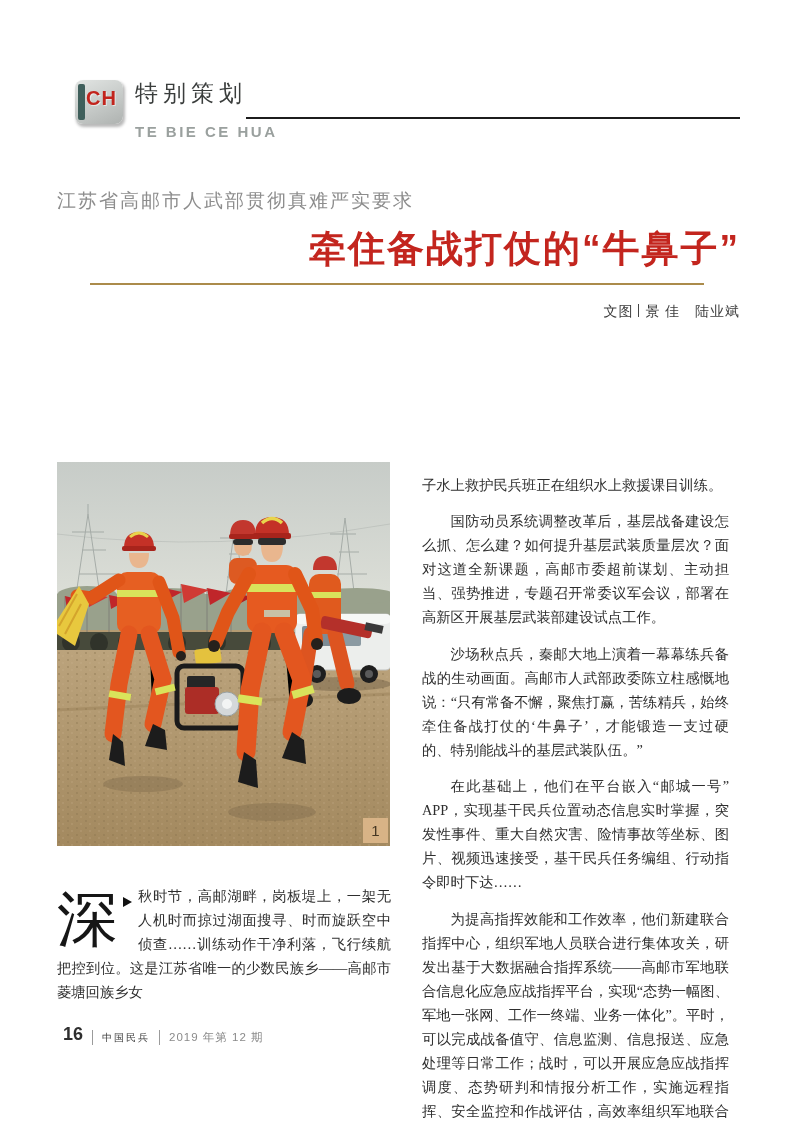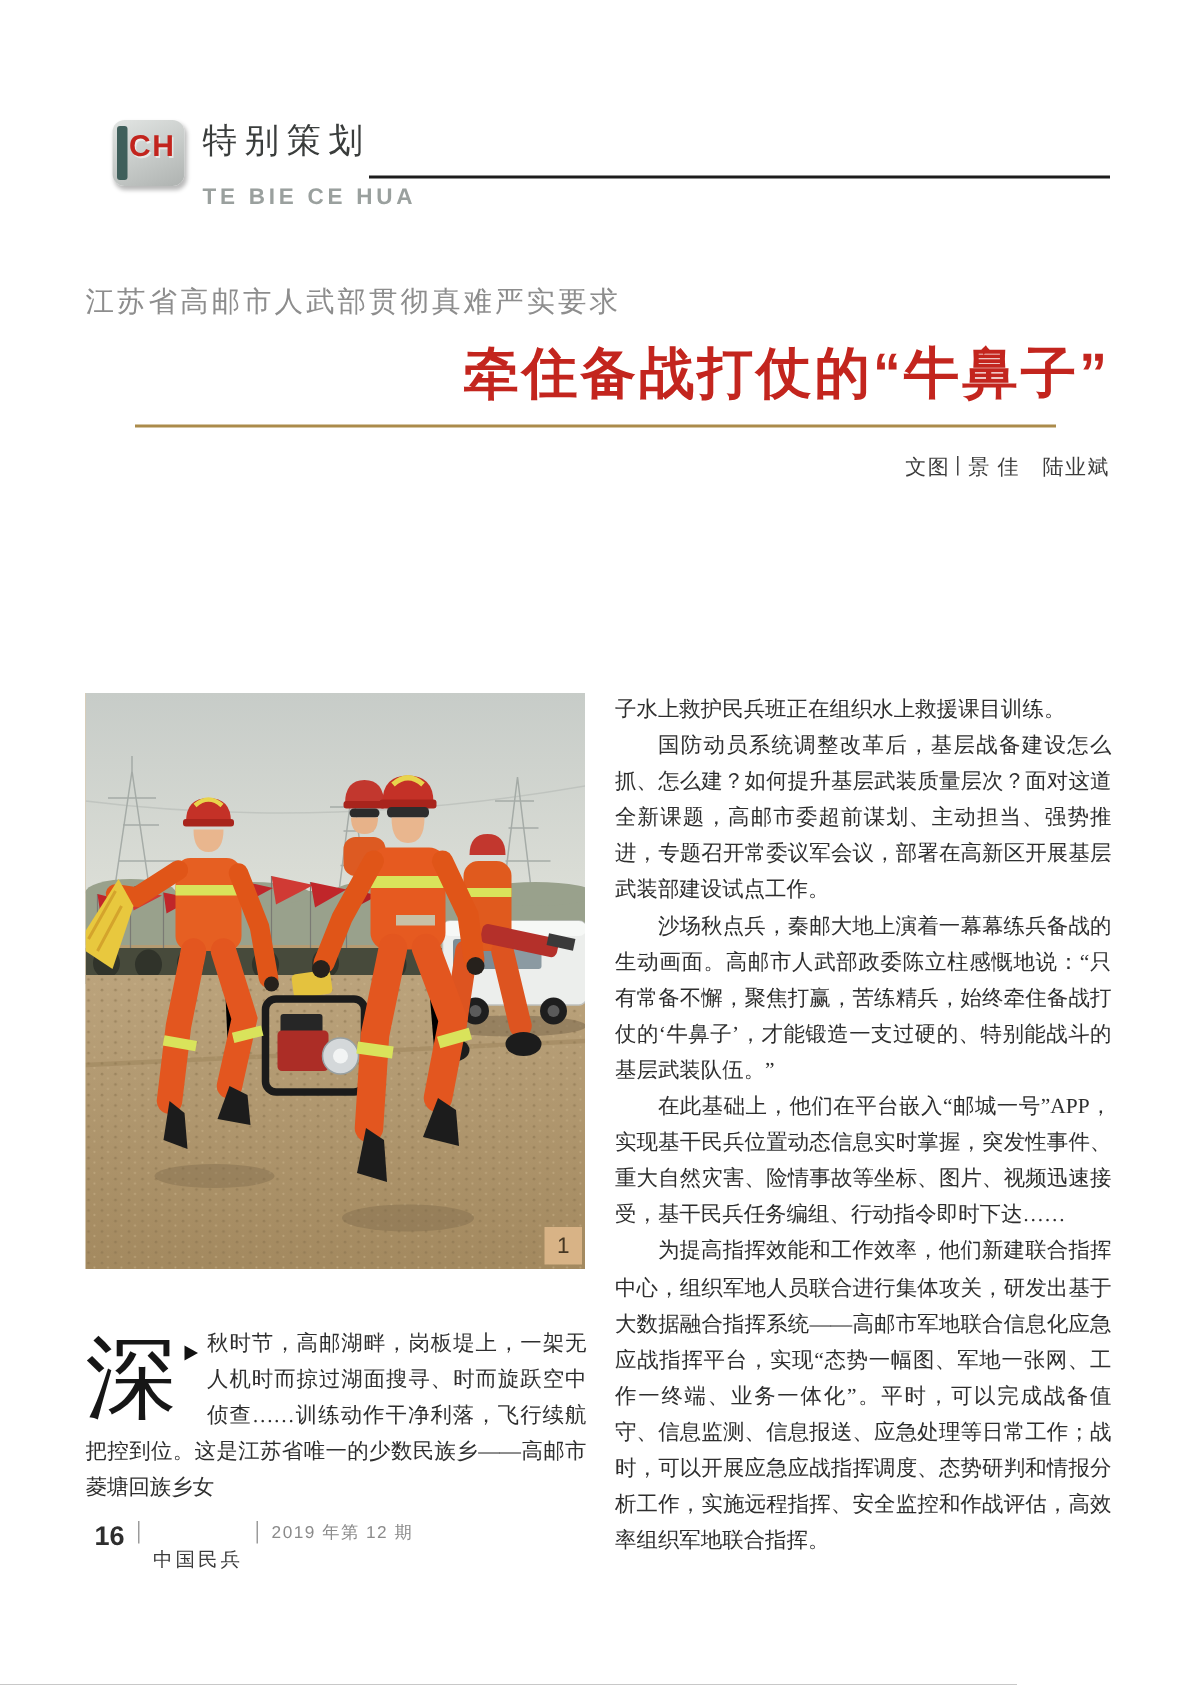--- a/index.html
+++ b/index.html
@@ -54,39 +54,39 @@
   }
   .photo svg{display:block;width:100%;height:100%;}
   .photo-badge{
     position:absolute;right:2px;bottom:3px;width:25px;height:25px;background:#d8b386;
     color:#463723;font-family:"Liberation Sans",sans-serif;font-size:15px;line-height:25px;
     text-align:center;
   }
 
   
   .col{font-size:14.3px;line-height:24.1px;color:#2e2e2e;text-align:justify;}
-  .col p{margin:0;}
+  .col p{margin:12px;}
   .col p.indent{text-indent:2em;}
   .left-col{position:absolute;left:57px;top:884px;width:334px;}
   .right-col{position:absolute;left:410px;top:461px;width:331px;}
   .dropcap-wrap{position:relative;}
   .dropcap{
     float:left;font-size:61px;line-height:64px;color:#161616;margin:4px 20px 0 0;
     font-family:"Liberation Serif","DejaVu Serif",serif;
   }
   .dropcap-pointer{
     position:absolute;left:66px;top:13px;width:0;height:0;
     border-left:9px solid #111;border-top:5px solid transparent;border-bottom:5px solid transparent;
   }
 
   
-  .footer{position:absolute;left:63px;top:1014px;display:flex;align-items:flex-start;font-family:"Liberation Sans",sans-serif;}
+  .footer{position:absolute;left:63px;top:1014px;display:flex;align-items:flex-end;font-family:"Liberation Sans",sans-serif;}
   .page-num{font-size:18px;font-weight:bold;color:#2e2e2e;}
   .foot-sep{width:1px;height:15px;background:#9b9b9b;margin:0 9px;}
-  .foot-mag{font-size:13px;color:#3b3b3b;letter-spacing:2px;margin-top:17px;}
+  .foot-mag{font-size:10px;color:#3b3b3b;letter-spacing:2px;margin-top:17px;}
   .foot-issue{font-size:11.5px;color:#8a8a8a;letter-spacing:1px;}
 </style>
 </head>
 <body>
 
 <div class="page">
 
   <div class="masthead">
     <div class="logo">
       <div class="logo-bar"></div>

